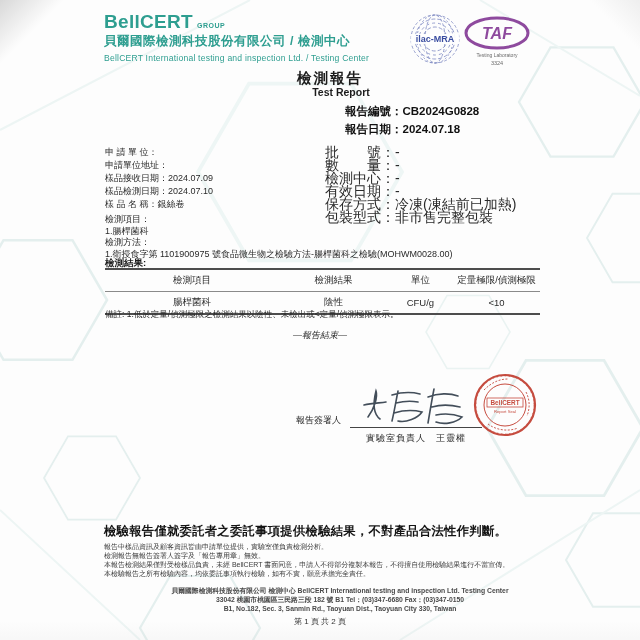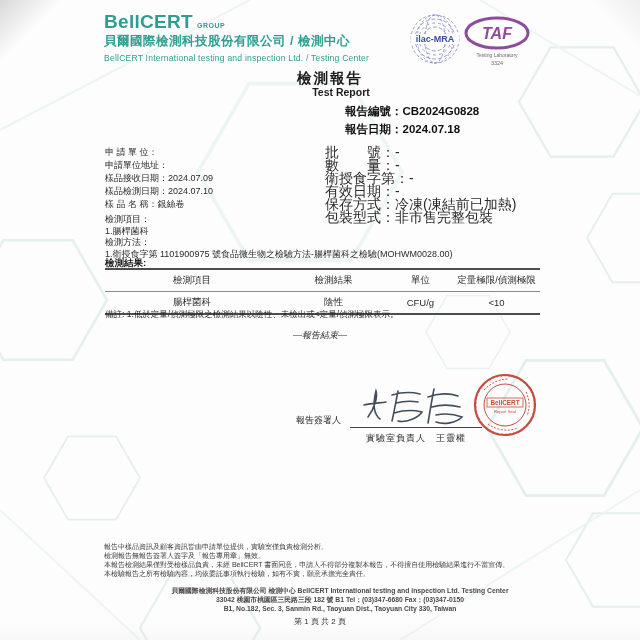--- a/index.html
+++ b/index.html
@@ -134,21 +134,21 @@
   <div class="layer info-left">
     <div>申 請 單 位：</div>
     <div>申請單位地址：</div>
     <div>樣品接收日期：2024.07.09</div>
     <div>樣品檢測日期：2024.07.10</div>
     <div>樣 品 名 稱：銀絲卷</div>
   </div>
   <div class="layer info-right">
     <div>批　　號：-</div>
     <div>數　　量：-</div>
-    <div>衛授食字第：-</div>
+    <div>檢測中心：-</div>
     <div>有效日期：-</div>
     <div>保存方式：冷凍(凍結前已加熱)</div>
     <div>包裝型式：非市售完整包裝</div>
   </div>
 
   <div class="layer items-block">
     <div>檢測項目：</div>
     <div>1.腸桿菌科</div>
     <div>檢測方法：</div>
     <div>1.衛授食字第 1101900975 號食品微生物之檢驗方法-腸桿菌科之檢驗(MOHWM0028.00)</div>
@@ -193,20 +193,21 @@
   <svg class="layer seal" viewBox="0 0 66 66">
     <circle cx="33" cy="33" r="30" fill="none" stroke="#c0392b" stroke-width="2.2"></circle>
     <circle cx="33" cy="33" r="21" fill="none" stroke="#c0392b" stroke-width="1"></circle>
     <circle cx="33" cy="33" r="29" fill="none" stroke="#c0392b" stroke-width="0.6" stroke-dasharray="1.5 2.5"></circle>
     <rect x="15" y="26" width="36" height="9" fill="none" stroke="#c0392b" stroke-width="0.8"></rect>
     <text x="33" y="33" text-anchor="middle" font-size="6.4" font-weight="bold" fill="#c0392b">BellCERT</text>
     <text x="33" y="41" text-anchor="middle" font-size="4.2" fill="#c0392b">Report Seal</text>
     <path d="M12,18 C20,10 28,7 36,7 M54,20 C58,28 58,36 55,44 M16,52 C24,58 36,60 46,56" fill="none" stroke="#c0392b" stroke-width="0.9" stroke-dasharray="2 1.5"></path>
   </svg>
 
+  <div class="layer disc-head">檢驗報告僅就委託者之委託事項提供檢驗結果，不對產品合法性作判斷。</div>
   <div class="layer disc-notes">
     <div>報告中樣品資訊及顧客資訊皆由申請單位提供，實驗室僅負責檢測分析。</div>
     <div>檢測報告無報告簽署人簽字及「報告專用章」無效。</div>
     <div>本報告檢測結果僅對受檢樣品負責，未經 BellCERT 書面同意，申請人不得部分複製本報告，不得擅自使用檢驗結果進行不當宣傳。</div>
     <div>本檢驗報告之所有檢驗內容，均依委託事項執行檢驗，如有不實，願意承擔完全責任。</div>
   </div>
 
   <div class="layer footer">
     <div>貝爾國際檢測科技股份有限公司 檢測中心 BellCERT International testing and inspection Ltd. Testing Center</div>
     <div>33042 桃園市桃園區三民路三段 182 號 B1 Tel：(03)347-6680 Fax：(03)347-0150</div>

